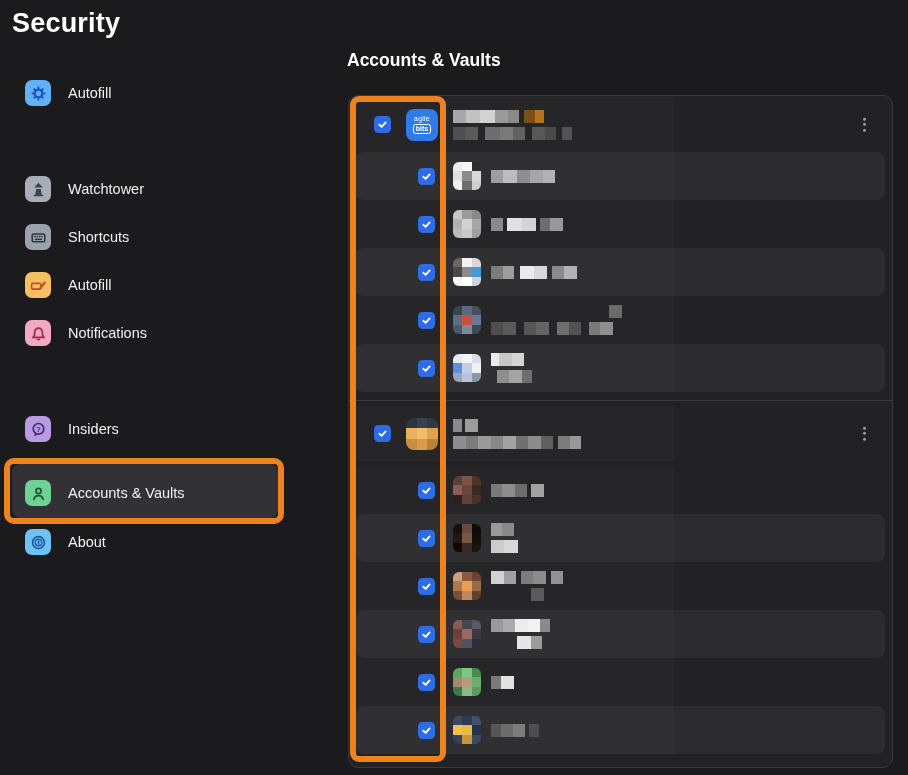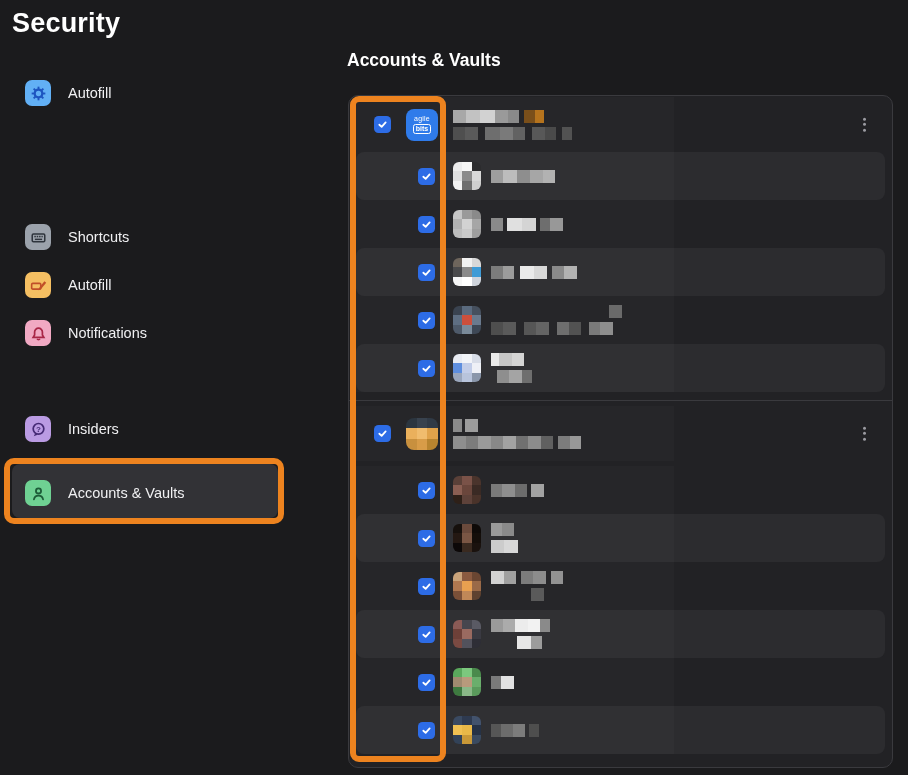--- a/index.html
+++ b/index.html
@@ -76,20 +76,32 @@
               <line x1="12.9" y1="7.1" x2="15.1" y2="4.9"></line>
             </g>
             <circle cx="10" cy="10" r="4" fill="none" stroke="currentColor" stroke-width="2.4"></circle>
           </svg>
         </span>
     </span>
     <span class="side-label">Autofill</span>
   </div>
 
 
+  <div class="side-item" style="top: 174px;">
+    <span class="tile" style="background: rgb(169, 174, 182); color: rgb(61, 69, 79);">
+      <span class="ticon">
+          <svg viewBox="0 0 20 20" style="width: 19px; height: 19px; display: block;">
+            <path d="M10 3 14.6 8H5.4Z" fill="currentColor"></path>
+            <path d="M6.4 16.5 7.6 9.5h4.8l1.2 7Z" fill="currentColor"></path>
+            <rect x="4.8" y="15.5" width="10.4" height="1.6" rx=".8" fill="currentColor"></rect>
+          </svg>
+        </span>
+    </span>
+    <span class="side-label">Watchtower</span>
+  </div>
 
   <div class="side-item" style="top: 222px;">
     <span class="tile" style="background: rgb(155, 162, 171); color: rgb(46, 52, 60);">
       <span class="ticon">
           <svg viewBox="0 0 20 20" style="width: 19px; height: 19px; display: block;">
             <rect x="3.4" y="6.2" width="13.2" height="8.2" rx="1.3" fill="none" stroke="currentColor" stroke-width="1.6"></rect>
             <g fill="currentColor">
               <rect x="5.6" y="8.2" width="1.6" height="1.6"></rect>
               <rect x="8.1" y="8.2" width="1.6" height="1.6"></rect>
               <rect x="10.6" y="8.2" width="1.6" height="1.6"></rect>
@@ -145,20 +157,32 @@
       <span class="ticon">
           <svg viewBox="0 0 20 20" style="width: 19px; height: 19px; display: block;">
             <circle cx="10" cy="7.3" r="2.7" fill="none" stroke="currentColor" stroke-width="1.9"></circle>
             <path d="M5.2 16.2a4.9 4.9 0 0 1 9.6 0" fill="none" stroke="currentColor" stroke-width="1.9" stroke-linecap="round"></path>
           </svg>
         </span>
     </span>
     <span class="side-label">Accounts &amp; Vaults</span>
   </div>
 
+  <div class="side-item" style="top: 527px;">
+    <span class="tile" style="background: rgb(110, 193, 242); color: rgb(23, 79, 158);">
+      <span class="ticon">
+          <svg viewBox="0 0 20 20" style="width: 19px; height: 19px; display: block;">
+            <circle cx="10" cy="10" r="6.2" fill="none" stroke="currentColor" stroke-width="1.6"></circle>
+            <circle cx="10" cy="10" r="3.5" fill="none" stroke="currentColor" stroke-width="1.3"></circle>
+            <rect x="9.3" y="7.7" width="1.5" height="4.6" fill="currentColor"></rect>
+          </svg>
+        </span>
+    </span>
+    <span class="side-label">About</span>
+  </div>
 </nav>
 <div class="hl hl-side"></div>
 
 <h2 class="section-title">Accounts &amp; Vaults</h2>
 <section class="card" id="card">
   <div class="arow">
     <div class="band"></div>
     <span class="cb" role="checkbox" aria-checked="true">
       <svg viewBox="0 0 14 14">
           <path d="M3 7.3 5.9 10 11 4.4" stroke="#fff" stroke-width="2.3" fill="none" stroke-linecap="round" stroke-linejoin="round"></path>

